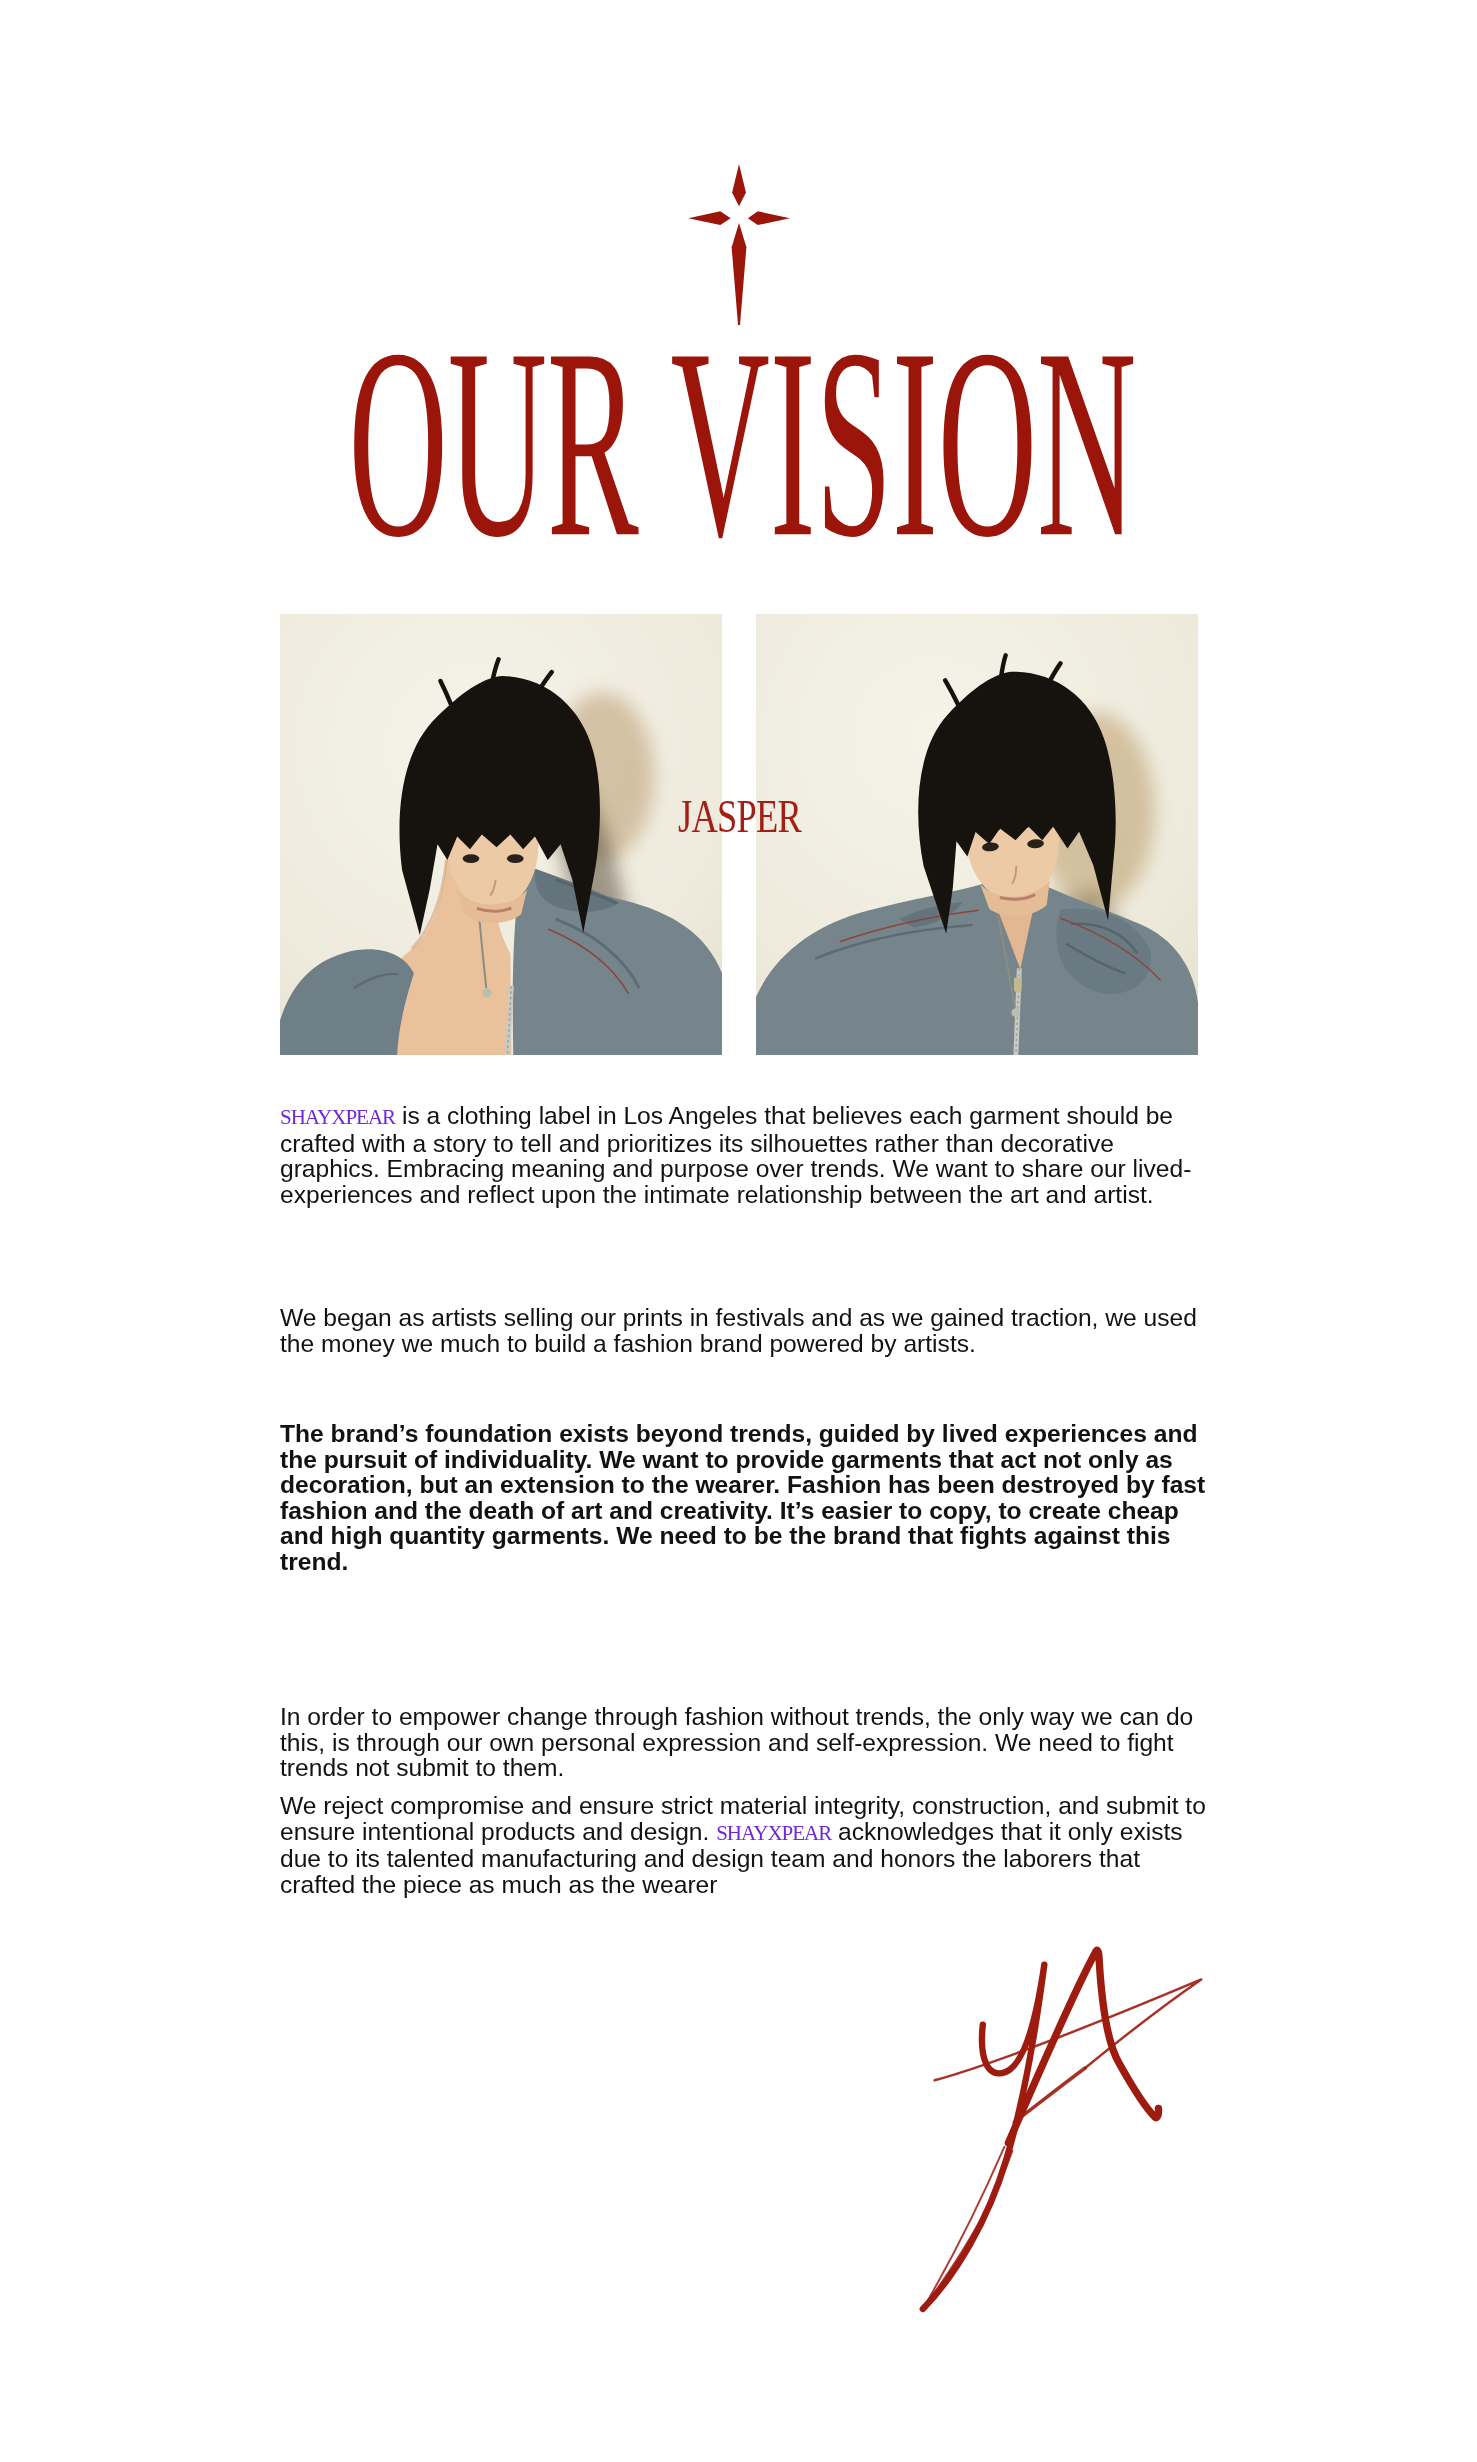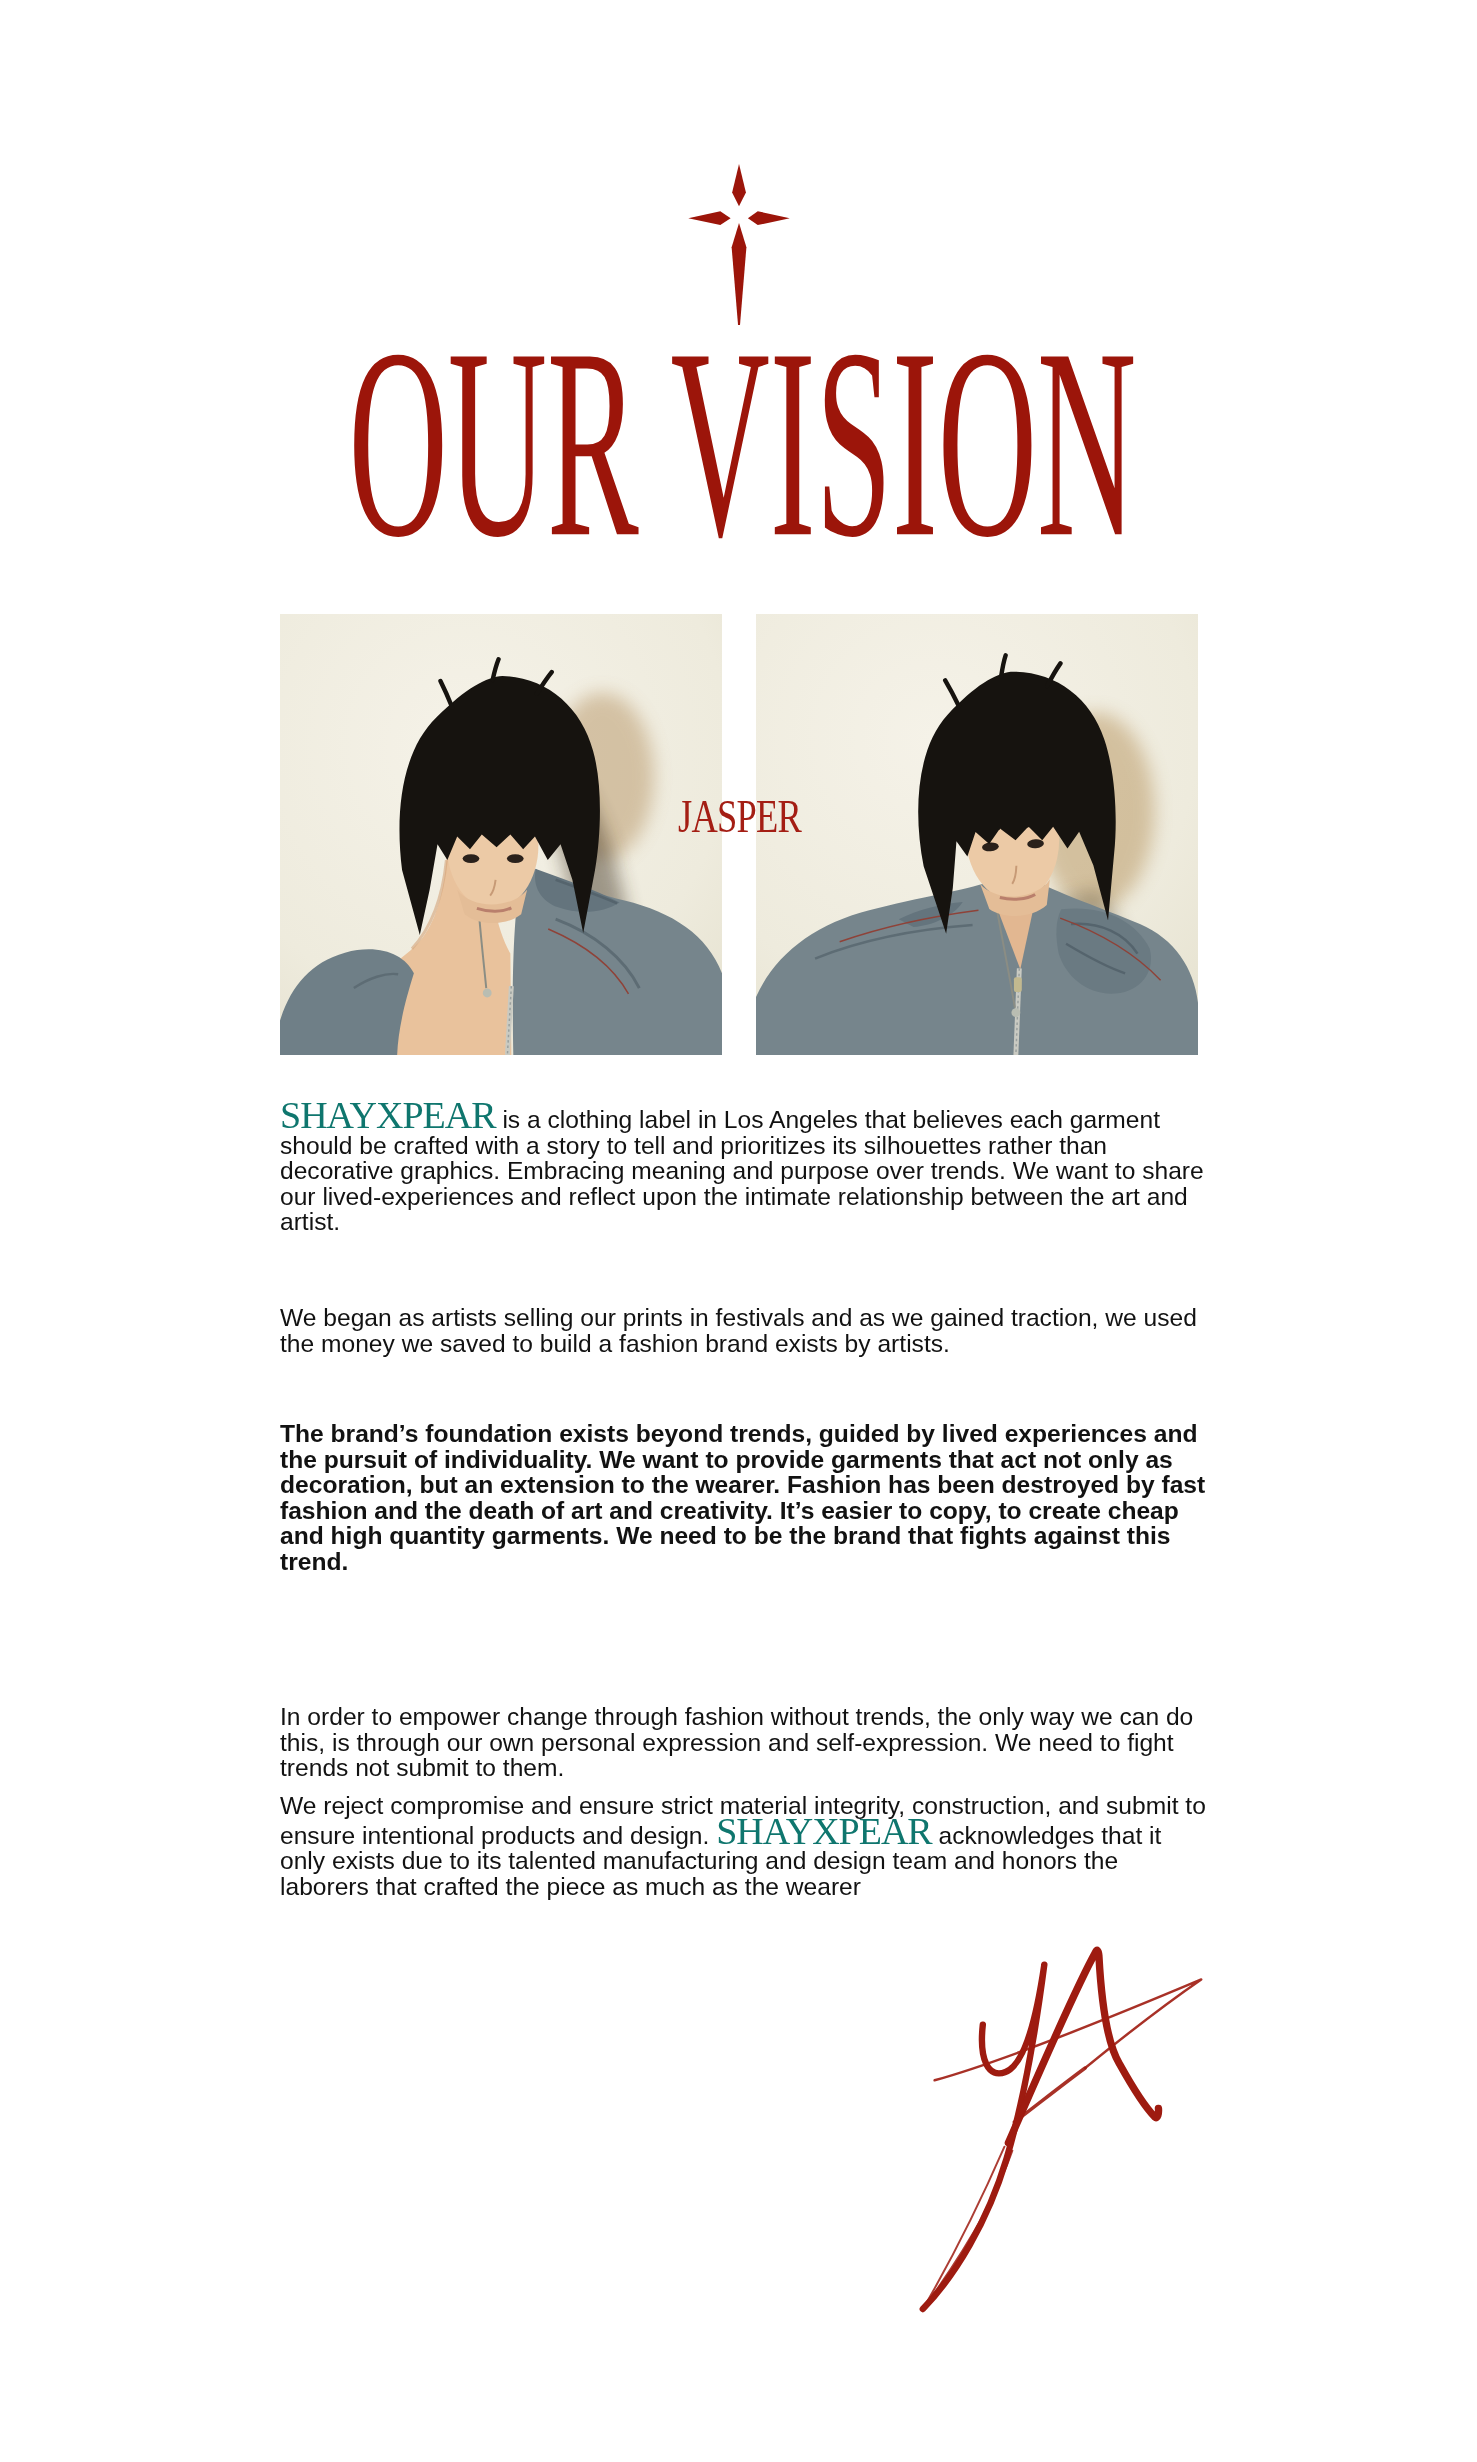--- a/index.html
+++ b/index.html
@@ -29,22 +29,22 @@
     font-size:24.6px;line-height:25.5px;letter-spacing:0px;
     color:#121212;margin:0;
   }
   #para-1{top:1103px;}
   #para-2{top:1305px;}
   #para-3{top:1421px;font-weight:bold;}
   #para-4{top:1704px;}
   #para-5{top:1793px;}
   .brand{
     font-family:"Liberation Serif", serif;
-    font-size:38px;letter-spacing:-1px;line-height:25.5px;
-    color:#0f766e;
+    font-size:21px;letter-spacing:-1px;line-height:25.5px;
+    color:#6d28d9;
   }
   
   #signature-svg{left:911px;top:1935px;}
 </style>
 </head>
 <body>
 
 <svg id="cross-svg" class="abs" width="151" height="170" viewBox="0 0 306 345">
   <g fill="#9c150a">
     <polygon points="150,8 164,66 150,94 136,66"></polygon>
@@ -156,21 +156,21 @@
     <path d="M430,180 C420,155 412,138 406,126 M520,126 C524,108 528,94 532,84 M612,152 C624,132 634,118 642,108" stroke="#16130f" stroke-width="9" stroke-linecap="round" fill="none"></path>
   </g>
 </svg>
 
 <svg id="caption-svg" class="abs" width="295" height="69" viewBox="0 0 600 140">
   <text id="caption-text" x="300" y="90" text-anchor="middle" font-size="95" textLength="250" lengthAdjust="spacingAndGlyphs" fill="#a41e14" letter-spacing="-2">JASPER</text>
 </svg>
 
 <p class="para" id="para-1"><span class="brand">SHAYXPEAR</span><span>  is a clothing label in Los Angeles that believes each garment should be crafted with a story to tell and prioritizes its silhouettes rather than decorative graphics. Embracing meaning and purpose over trends. We want to share our lived-experiences and reflect upon the intimate relationship between the art and artist.</span></p>
 
-<p class="para" id="para-2"><span>We began as artists selling our prints in festivals and as we gained traction, we used the money we saved to build a fashion brand exists by artists.</span></p>
+<p class="para" id="para-2"><span>We began as artists selling our prints in festivals and as we gained traction, we used the money we much to build a fashion brand powered by artists.</span></p>
 
 <p class="para" id="para-3"><span>The brand’s foundation exists beyond trends, guided by lived experiences and the pursuit of individuality. We want to provide garments that act not only as decoration, but an extension to the wearer. Fashion has been destroyed by fast fashion and the death of art and creativity. It’s easier to copy, to create cheap and high quantity garments. We need to be the brand that fights against this trend.</span></p>
 
 <p class="para" id="para-4"><span>In order to empower change through fashion without trends, the only way we can do this, is through our own personal expression and self-expression. We need to fight trends not submit to them.</span></p>
 
 <p class="para" id="para-5"><span>We reject compromise and ensure strict material integrity, construction, and submit to ensure intentional products and design. </span><span class="brand">SHAYXPEAR</span><span> acknowledges that it only exists due to its talented manufacturing and design team and honors the laborers that crafted the piece as much as the wearer</span></p>
 
 <svg id="signature-svg" class="abs" width="305" height="389" viewBox="0 0 620 790">
   <g stroke="#9e1b10" fill="none" stroke-linecap="round" stroke-linejoin="round">
     <path d="M146,182 C138,255 158,292 192,278 C235,262 258,148 271,60 C256,175 230,335 194,455 C156,582 90,692 24,760" stroke-width="13"></path>

